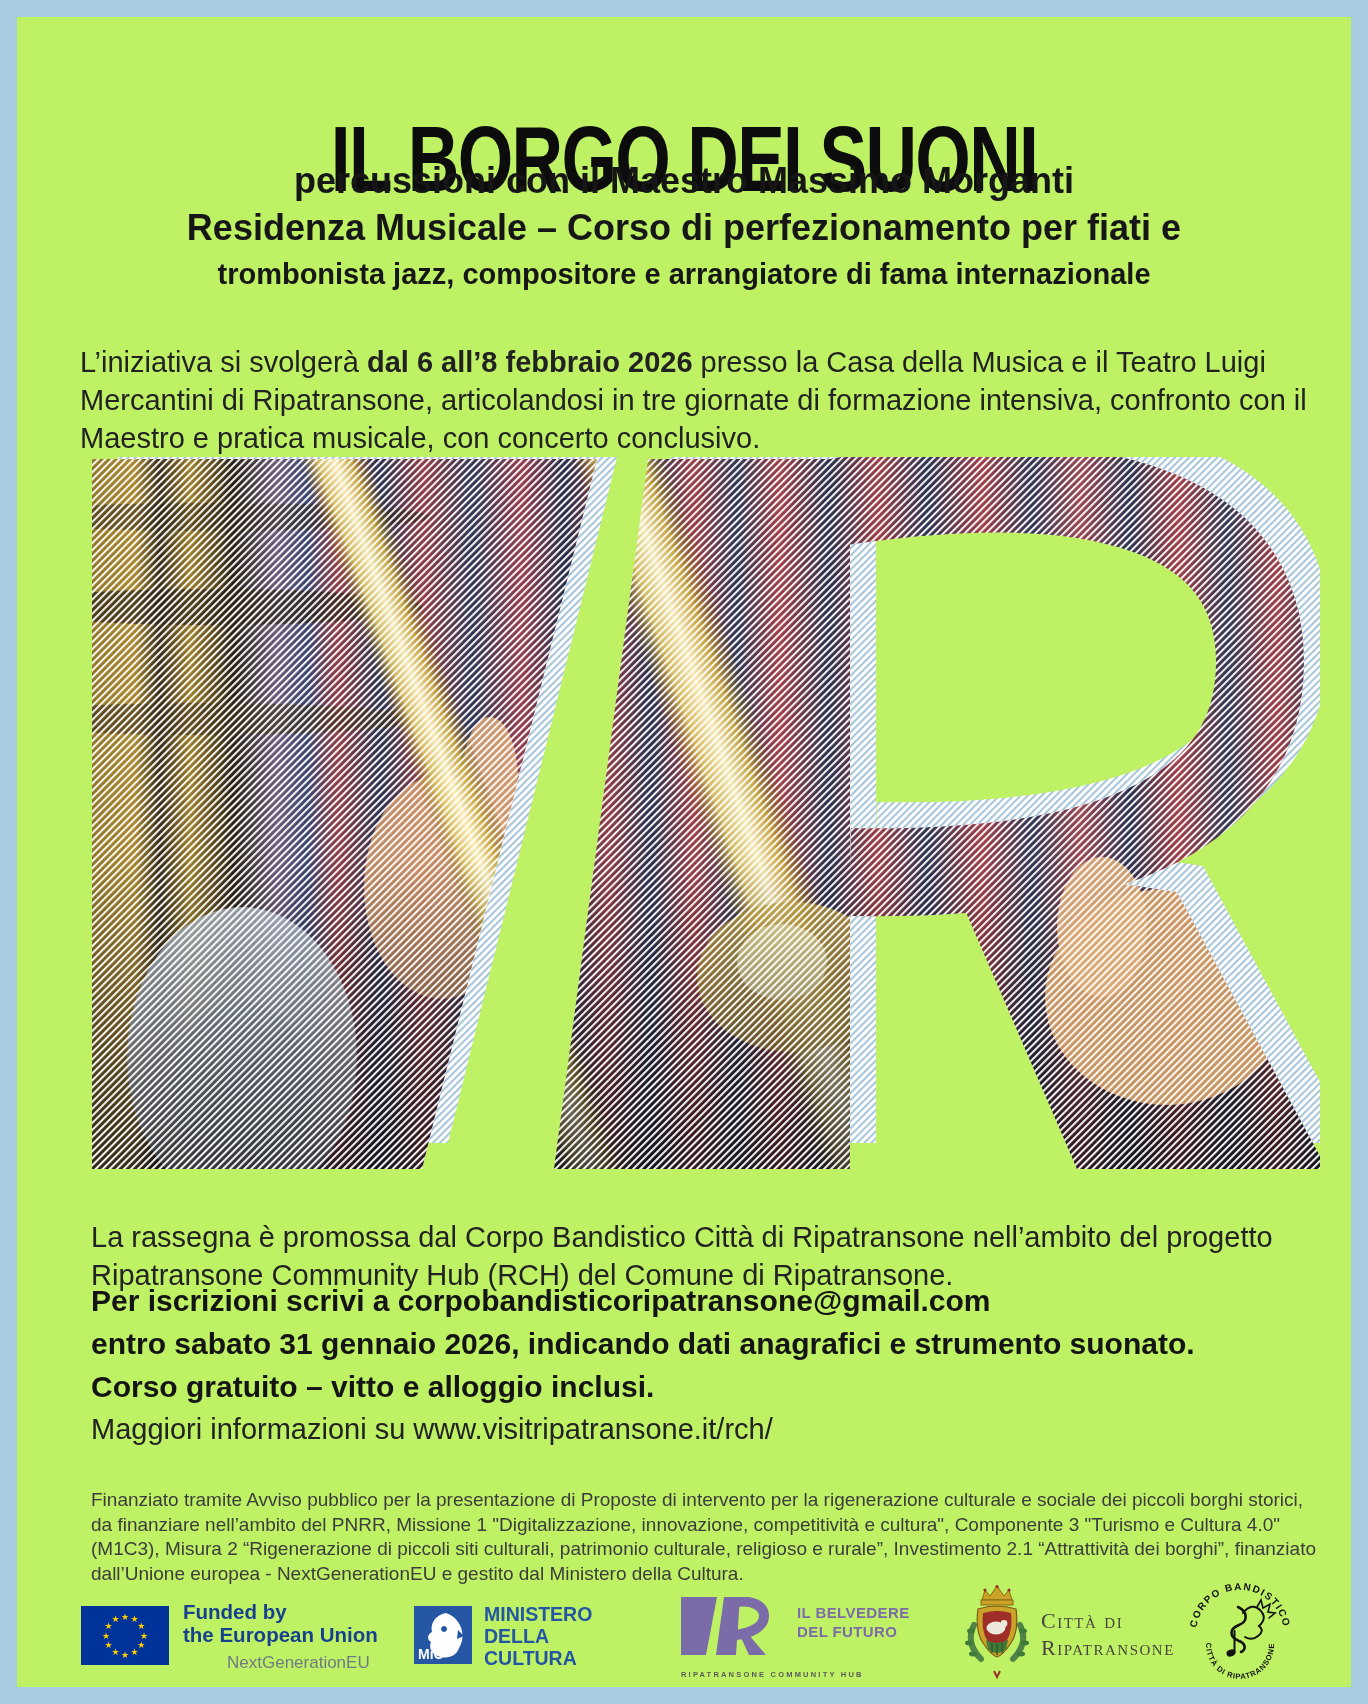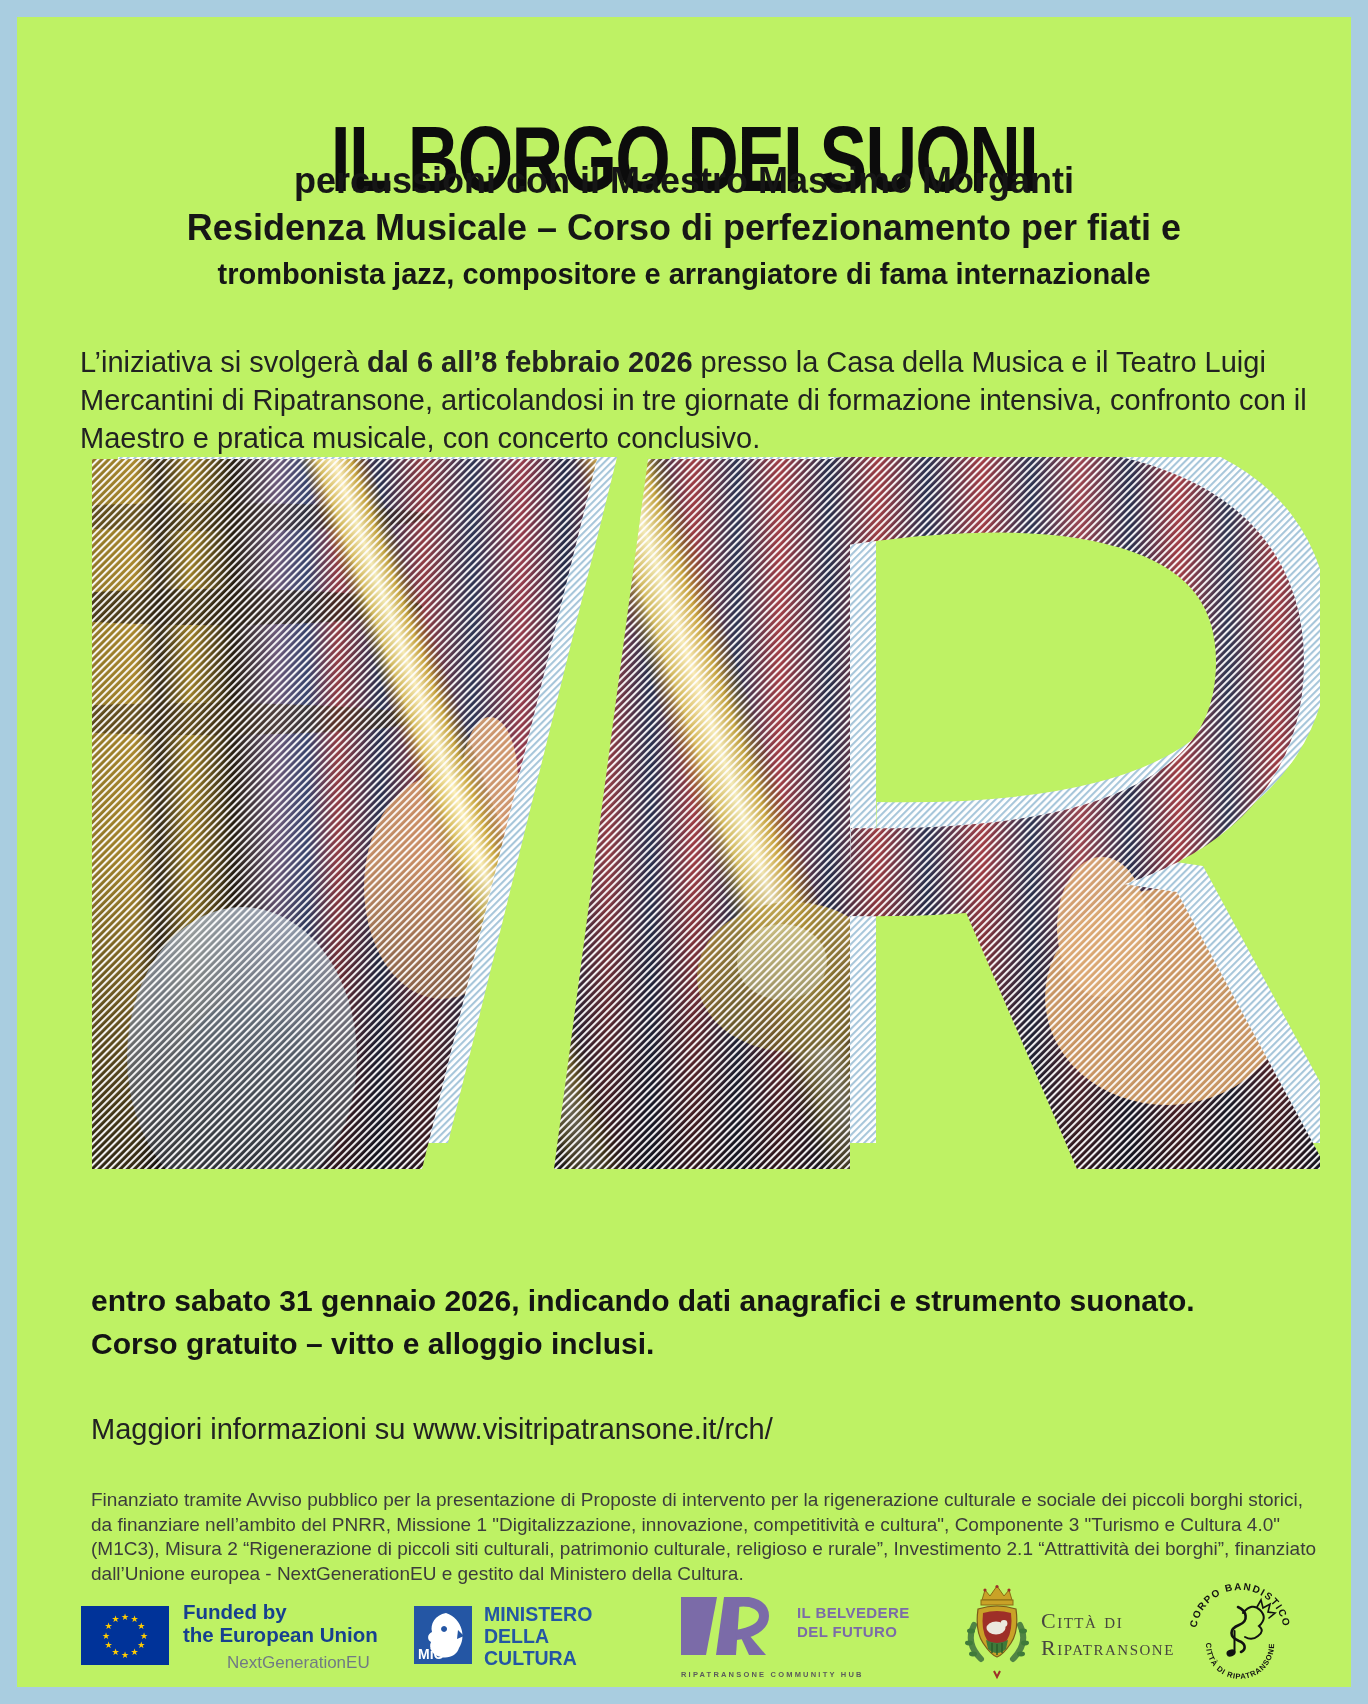--- a/index.html
+++ b/index.html
@@ -140,22 +140,24 @@
         <ellipse cx="700" cy="520" rx="95" ry="75" fill="#caa93e" opacity="0.8"></ellipse>
         <ellipse cx="690" cy="505" rx="45" ry="38" fill="#efe3a0" opacity="0.85"></ellipse>
         <rect x="-10" y="-10" width="1250" height="750" fill="url(#dk)"></rect>
         <ellipse cx="1075" cy="540" rx="122" ry="108" fill="#cf9a64" opacity="0.95"></ellipse>
         <ellipse cx="1010" cy="470" rx="45" ry="70" fill="#dca873" opacity="0.9"></ellipse>
         <rect x="-10" y="-10" width="1250" height="750" fill="url(#ws)"></rect>
       </g>
     </svg>
   </div>
 
+  <p class="abs body-par para2">La rassegna è promossa dal Corpo Bandistico Città di Ripatransone nell’ambito del progetto Ripatransone Community Hub (RCH) del Comune di Ripatransone.</p>
 
   <div class="abs enroll">
+    <div>Per iscrizioni scrivi a corpobandisticoripatransone@gmail.com</div>
     <div>entro sabato 31 gennaio 2026, indicando dati anagrafici e strumento suonato.</div>
     <div>Corso gratuito – vitto e alloggio inclusi.</div>
   </div>
 
   <div class="abs moreinfo">Maggiori informazioni su www.visitripatransone.it/rch/</div>
 
   <p class="abs fineprint">Finanziato tramite Avviso pubblico per la presentazione di Proposte di intervento per la rigenerazione culturale e sociale dei piccoli borghi storici, da finanziare nell’ambito del PNRR, Missione 1 "Digitalizzazione, innovazione, competitività e cultura", Componente 3 "Turismo e Cultura 4.0" (M1C3), Misura 2 “Rigenerazione di piccoli siti culturali, patrimonio culturale, religioso e rurale”, Investimento 2.1 “Attrattività dei borghi”, finanziato dall’Unione europea - NextGenerationEU e gestito dal Ministero della Cultura.</p>
 
   <div class="abs eu-flag">
     <svg width="88" height="59" viewBox="0 0 88 59">

